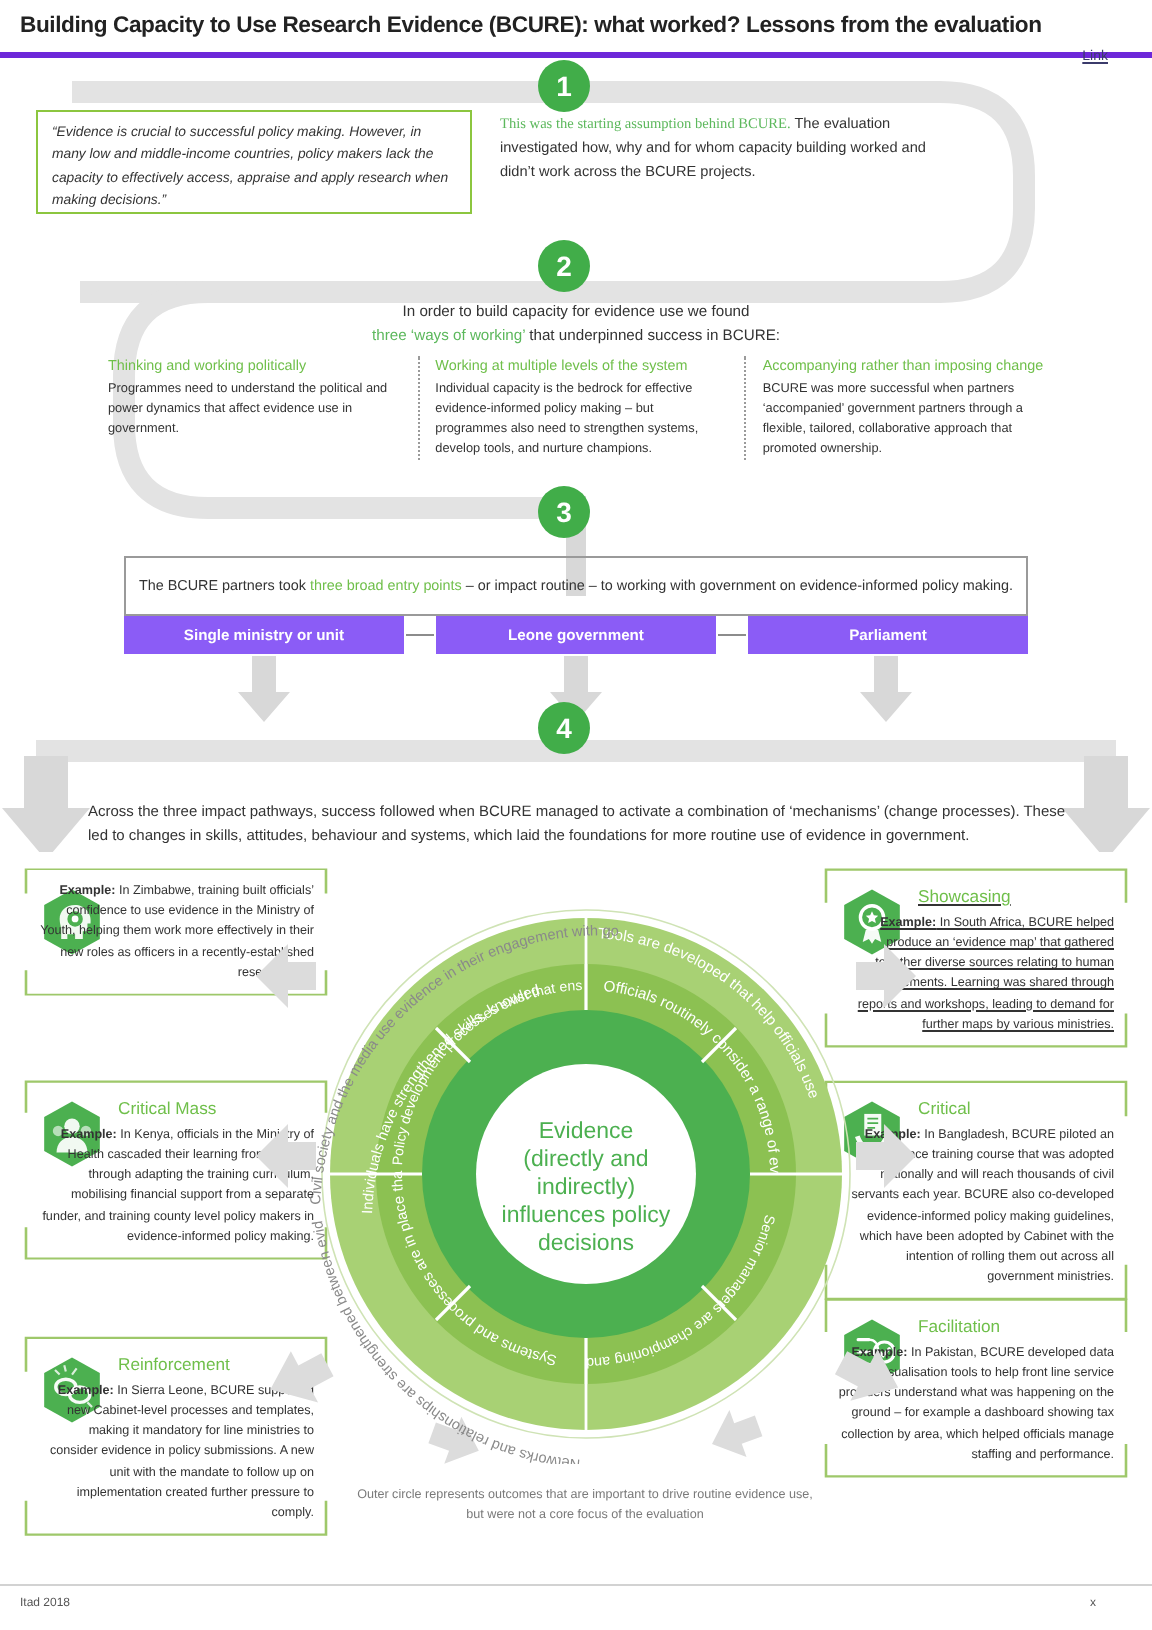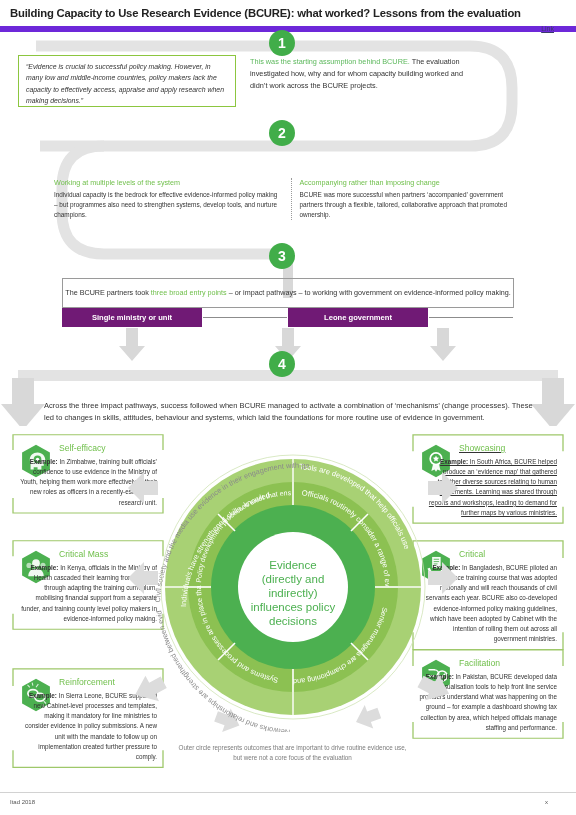--- a/index.html
+++ b/index.html
@@ -9,21 +9,21 @@
     font-family:"Liberation Sans", sans-serif;
     color:#3a3a3a;
     overflow:hidden;
     position:relative;
   }
   .page{position:relative;width:576px;height:815px;overflow:hidden;}
 
   
   .title-bar{
     position:absolute;left:0;top:0;width:576px;height:26px;
-    border-bottom:6px solid #6d28d9;
+    border-bottom:3px solid #6d28d9;
     display:flex;align-items:center;
   }
   .title-txt{
     font-size:11.3px;font-weight:bold;color:#222;
     padding-left:10px;letter-spacing:-0.2px;white-space:nowrap;
   }
   .link{
     position:absolute;right:22px;top:25px;
     font-size:7px;color:#3b3b6b;text-decoration:underline;
     cursor:pointer;
@@ -47,21 +47,21 @@
     border:1px solid #8cc63f;box-sizing:border-box;
     padding:5px 7px;
   }
   .quotebox p{
     margin:0;font-style:italic;font-size:6.9px;line-height:1.65;color:#333;
   }
   .step1txt{
     position:absolute;left:250px;top:56px;width:215px;
     font-size:7.3px;line-height:1.62;color:#333;
   }
-  .step1txt .lead{color:#5cb85c;font-weight:normal;}
+  .step1txt .lead{color:#5cb85c;font-weight:normal;font-family:Liberation Serif, serif;}
 
   
   .step2head{
     position:absolute;left:58px;top:150px;width:460px;
     text-align:center;font-size:7.6px;line-height:1.55;color:#333;
   }
   .step2head .g{color:#5cb85c;}
   .cols{
     position:absolute;left:46px;top:178px;width:490px;
     display:flex;gap:0;
@@ -77,21 +77,21 @@
     border:1px solid #9a9a9a;box-sizing:border-box;
     display:flex;align-items:center;justify-content:center;
     text-align:center;font-size:7.2px;line-height:1.5;color:#333;
   }
   .entrybox .g{color:#6fbf4a;}
   .pathrow{
     position:absolute;left:62px;top:308px;width:452px;height:19px;
     display:flex;justify-content:space-between;align-items:center;
   }
   .pathbtn{
-    width:140px;height:19px;background:#701a75;color:#fff;
+    width:140px;height:19px;background:#8b5cf6;color:#fff;
     font-size:7.6px;font-weight:bold;
     display:flex;align-items:center;justify-content:center;
   }
   .pathline{flex:1;height:1px;background:#8c8c8c;margin:0 1px;}
 
   
   .step4txt{
     position:absolute;left:44px;top:400px;width:490px;
     font-size:7.5px;line-height:1.62;color:#333;
   }
@@ -173,57 +173,65 @@
   <div class="numcircle" style="left:269px;top:243px;">3</div>
   <div class="numcircle" style="left:269px;top:351px;">4</div>
 
   <div class="quotebox">
     <p>“Evidence is crucial to successful policy making. However, in many low and middle-income countries, policy makers lack the capacity to effectively access, appraise and apply research when making decisions.”</p>
   </div>
   <div class="step1txt">
     <span class="lead">This was the starting assumption behind BCURE.</span><span> The evaluation investigated how, why and for whom capacity building worked and didn’t work across the BCURE projects.</span>
   </div>
 
+  <div class="step2head">
+    <span>In order to build capacity for evidence use we found</span><br>
+    <span class="g">three ‘ways of working’</span><span> that underpinned success in BCURE:</span>
+  </div>
   <div class="cols">
+    <div class="col">
+      <h4>Thinking and working politically</h4>
+      <p>Programmes need to understand the political and power dynamics that affect evidence use in government.</p>
+    </div>
     <div class="col">
       <h4>Working at multiple levels of the system</h4>
       <p>Individual capacity is the bedrock for effective evidence-informed policy making – but programmes also need to strengthen systems, develop tools, and nurture champions.</p>
     </div>
     <div class="col">
       <h4>Accompanying rather than imposing change</h4>
       <p>BCURE was more successful when partners ‘accompanied’ government partners through a flexible, tailored, collaborative approach that promoted ownership.</p>
     </div>
   </div>
 
   <div class="entrybox">
     <div>
-      <span>The BCURE partners took </span><span class="g">three broad entry points</span><span> – or impact pathways – to working with government on evidence-informed policy making.</span>
+      <span>The BCURE partners took </span><span class="g">three broad entry points</span><span> – or impact routine – to working with government on evidence-informed policy making.</span>
     </div>
   </div>
   <div class="pathrow">
     <div class="pathbtn">Single ministry or unit</div>
     <div class="pathline"></div>
     <div class="pathbtn">Leone government</div>
     <div class="pathline"></div>
+    <div class="pathbtn">Parliament</div>
   </div>
 
   <div class="step4txt">Across the three impact pathways, success followed when BCURE managed to activate a combination of ‘mechanisms’ (change processes). These led to changes in skills, attitudes, behaviour and systems, which laid the foundations for more routine use of evidence in government.</div>
 
   <div class="card card-l" style="top:434px;">
     <svg class="frame" viewBox="0 0 152 100" preserveAspectRatio="none">
       <path d="M1 20 L1 1 L151 1 L151 20 M151 80 L151 99 L1 99 L1 80" fill="none" stroke="#9ec86a" stroke-width="1.3"></path>
     </svg>
     <svg class="hexicon" viewBox="0 0 40 44">
       <polygon points="20,1 38,11 38,33 20,43 2,33 2,11" fill="#4cb050"></polygon>
       <path d="M22 11 c-6 0 -10 4 -10 9 c0 3 1 5 1 7 l0 6 l4 0 l0 -3 l5 0 l0 3 l5 0 l0 -5 l3 0 l0 -5 l2 0 c1 -7 -4 -12 -10 -12 z" fill="#fff" opacity="0.92"></path>
       <circle cx="22" cy="20" r="5" fill="#4cb050"></circle>
       <circle cx="22" cy="20" r="2.2" fill="#fff"></circle>
     </svg>
     <div class="body">
-      <h3>Self-efficacy</h3>
       <p class="txt"><span class="ex">Example:</span><span> In Zimbabwe, training built officials’ confidence to use evidence in the Ministry of Youth, helping them work more effectively in their new roles as officers in a recently-established research unit.</span></p>
     </div>
   </div>
 
   <div class="card card-l" style="top:668px;">
     <svg class="frame" viewBox="0 0 152 112" preserveAspectRatio="none">
       <path d="M1 20 L1 1 L151 1 L151 20 M151 92 L151 111 L1 111 L1 92" fill="none" stroke="#9ec86a" stroke-width="1.3"></path>
     </svg>
     <svg class="hexicon" viewBox="0 0 40 44">
       <polygon points="20,1 38,11 38,33 20,43 2,33 2,11" fill="#4cb050"></polygon>

